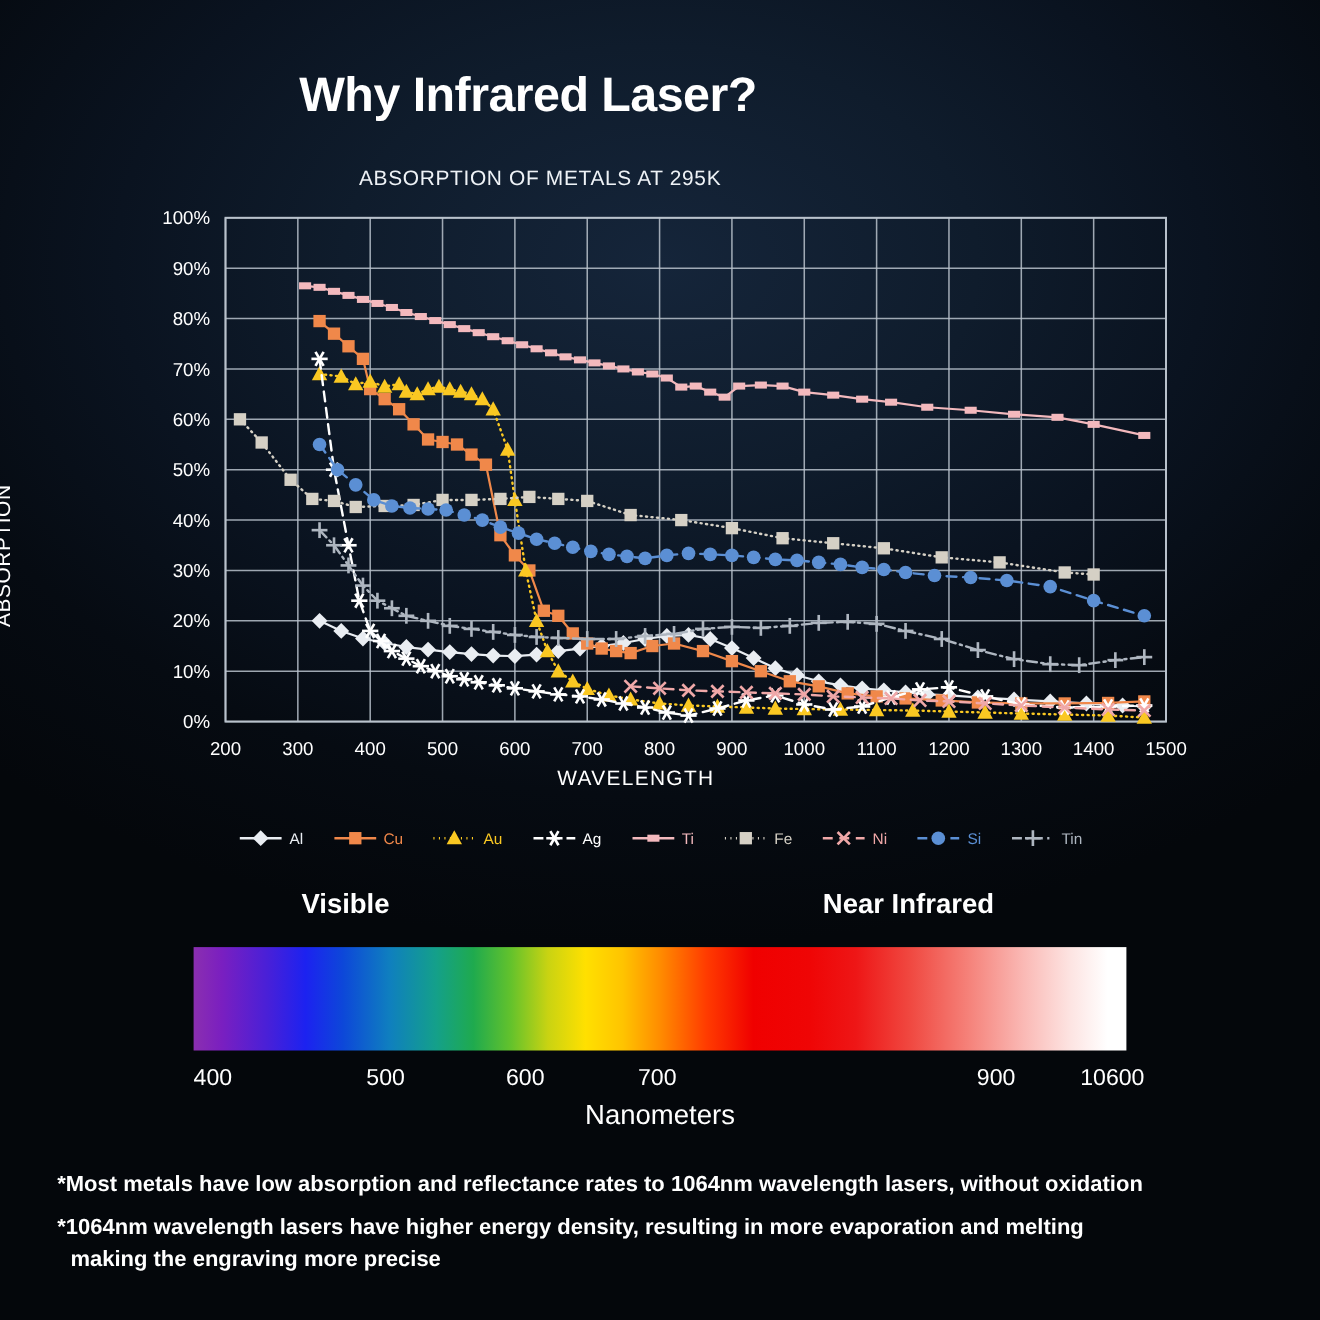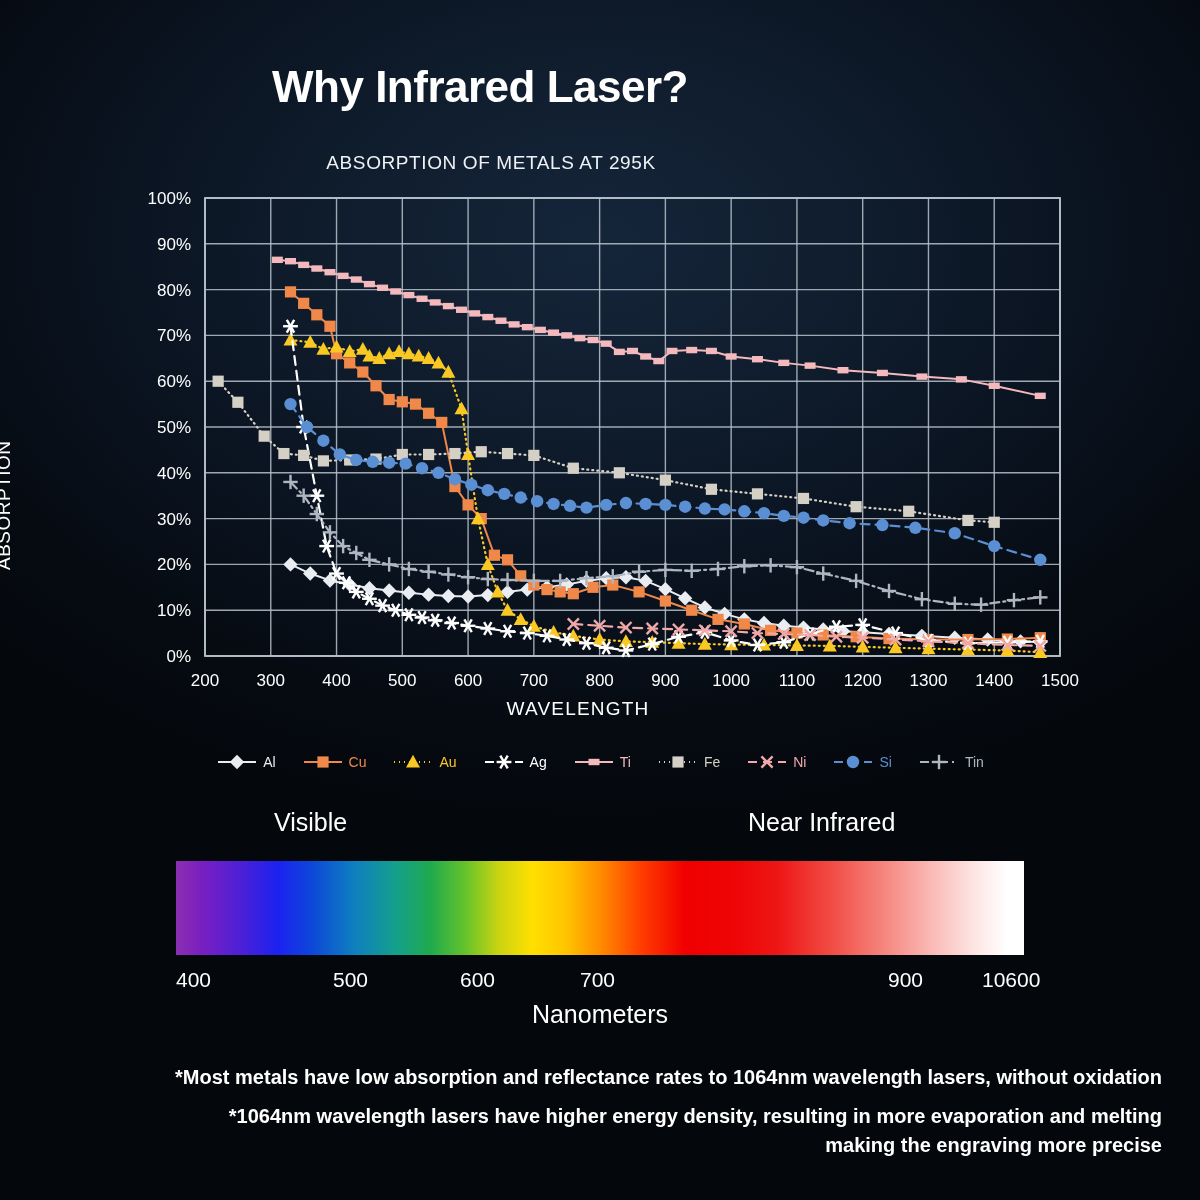--- a/index.html
+++ b/index.html
@@ -45,21 +45,21 @@
 
   
   #legend{
     position:absolute; left:0; top:753px; width:1200px;
     display:flex; justify-content:center; align-items:center; gap:26px;
   }
   .legend-item{ display:flex; align-items:center; gap:5px; }
   .legend-item .lbl{ font-size:14px; }
 
   
-  #band-labels{ position:absolute; left:0; top:808px; width:1200px; height:36px; }
+  #band-labels{ position:absolute; left:0; top:808px; width:1200px; height:36px;font-weight:bold; }
   .band-cap{ position:absolute; color:#ffffff; font-size:25px; }
   #cap-visible{ left:274px; top:0; }
   #cap-nir{ left:748px; top:0; }
 
   #spectrum{
     position:absolute; left:176px; top:861px; width:848px; height:94px;
     background:linear-gradient(to right,
       #8b2fb0 0%, #7a1fc0 3%,
       #4820d8 8%,  #1c22f0 12%,
       #0d47d9 16%, #0f7fbf 21%,
@@ -72,21 +72,21 @@
       #f58179 83%, #fab9b5 89%,
       #fde4e2 94%, #ffffff 98%, #ffffff 100%);
   }
   .nm-tick{ position:absolute; color:#ffffff; font-size:21px; top:968px; }
   #nm-caption{
     position:absolute; left:0; top:1000px; width:1200px; text-align:center;
     color:#ffffff; font-size:25px;
   }
 
   
-  #notes{ position:absolute; left:52px; top:1063px; width:1110px; color:#ffffff;text-align:right; }
+  #notes{ position:absolute; left:52px; top:1063px; width:1110px; color:#ffffff; }
   .note{ font-size:20px; font-weight:bold; line-height:1.42; margin-bottom:11px; }
   .note .cont{ display:block; padding-left:12px; }
 </style>
 </head>
 <body>
 
 <div id="bg-glow"></div>
 
 <div id="page">
 

